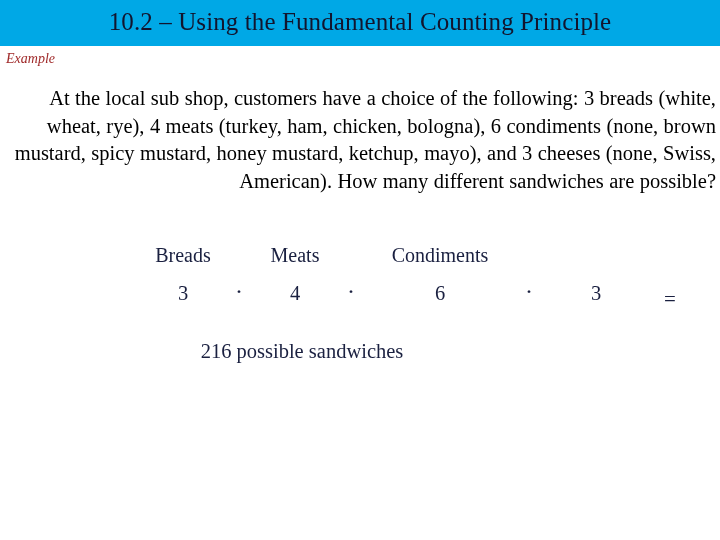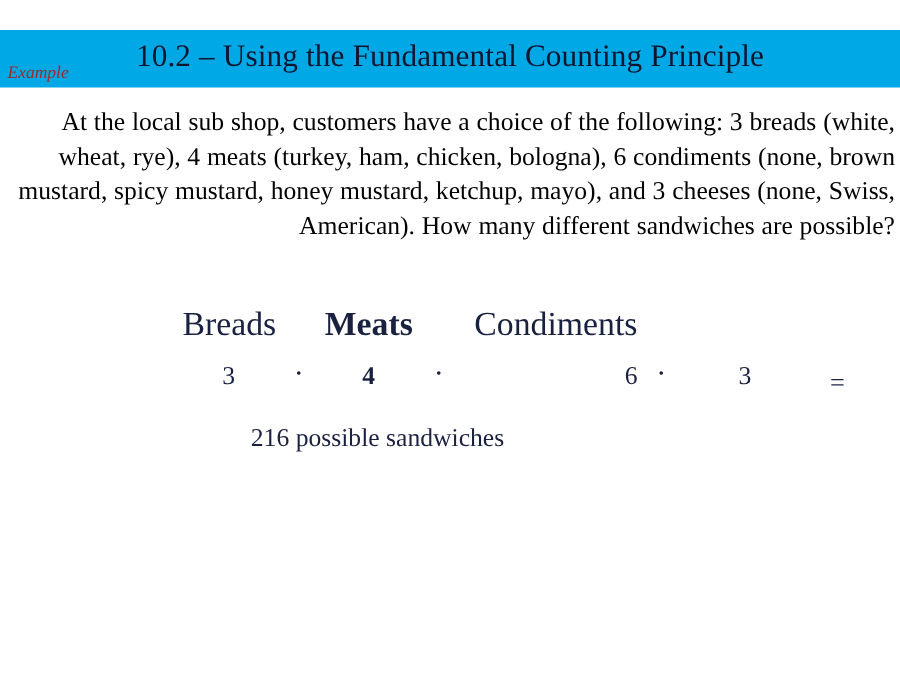--- a/index.html
+++ b/index.html
@@ -19,21 +19,20 @@
   .title-bar {
     position: absolute;
     left: 0;
     top: 0;
     width: 720px;
     height: 46px;
     background: #00a8e6;
     display: flex;
     align-items: center;
     justify-content: center;
-    margin-top: 24px;
   }
   .title-text {
     font-family: "Liberation Serif", "DejaVu Serif", serif;
     font-size: 25px;
     line-height: 1;
     color: #12152e;
     white-space: nowrap;
     letter-spacing: 0.1px;
     padding-bottom: 3px;
   }
@@ -69,34 +68,34 @@
     top: 244px;
     width: 720px;
   }
   .calc-row {
     display: flex;
     align-items: baseline;
     justify-content: flex-start;
     padding-left: 146px;
   }
   .calc-row.headers {
-    font-size: 27px;
+    font-size: 20px;
     color: #1a2040;
   }
   .calc-row.values {
     font-size: 20.5px;
     color: #1a2040;
     margin-top: 12px;
   }
   .col {
     text-align: center;
   }
   .col-breads   { width: 74px; }
-  .col-meats    { width: 74px; font-weight: bold; }
-  .col-cond     { width: 140px; text-align: right; }
+  .col-meats    { width: 74px; }
+  .col-cond     { width: 140px; }
   .col-cheeses  { width: 96px; }
   .op {
     width: 38px;
     text-align: center;
     color: #1a2040;
     font-size: 20.5px;
   }
   .op-dot {
     font-size: 24px;
     position: relative;

